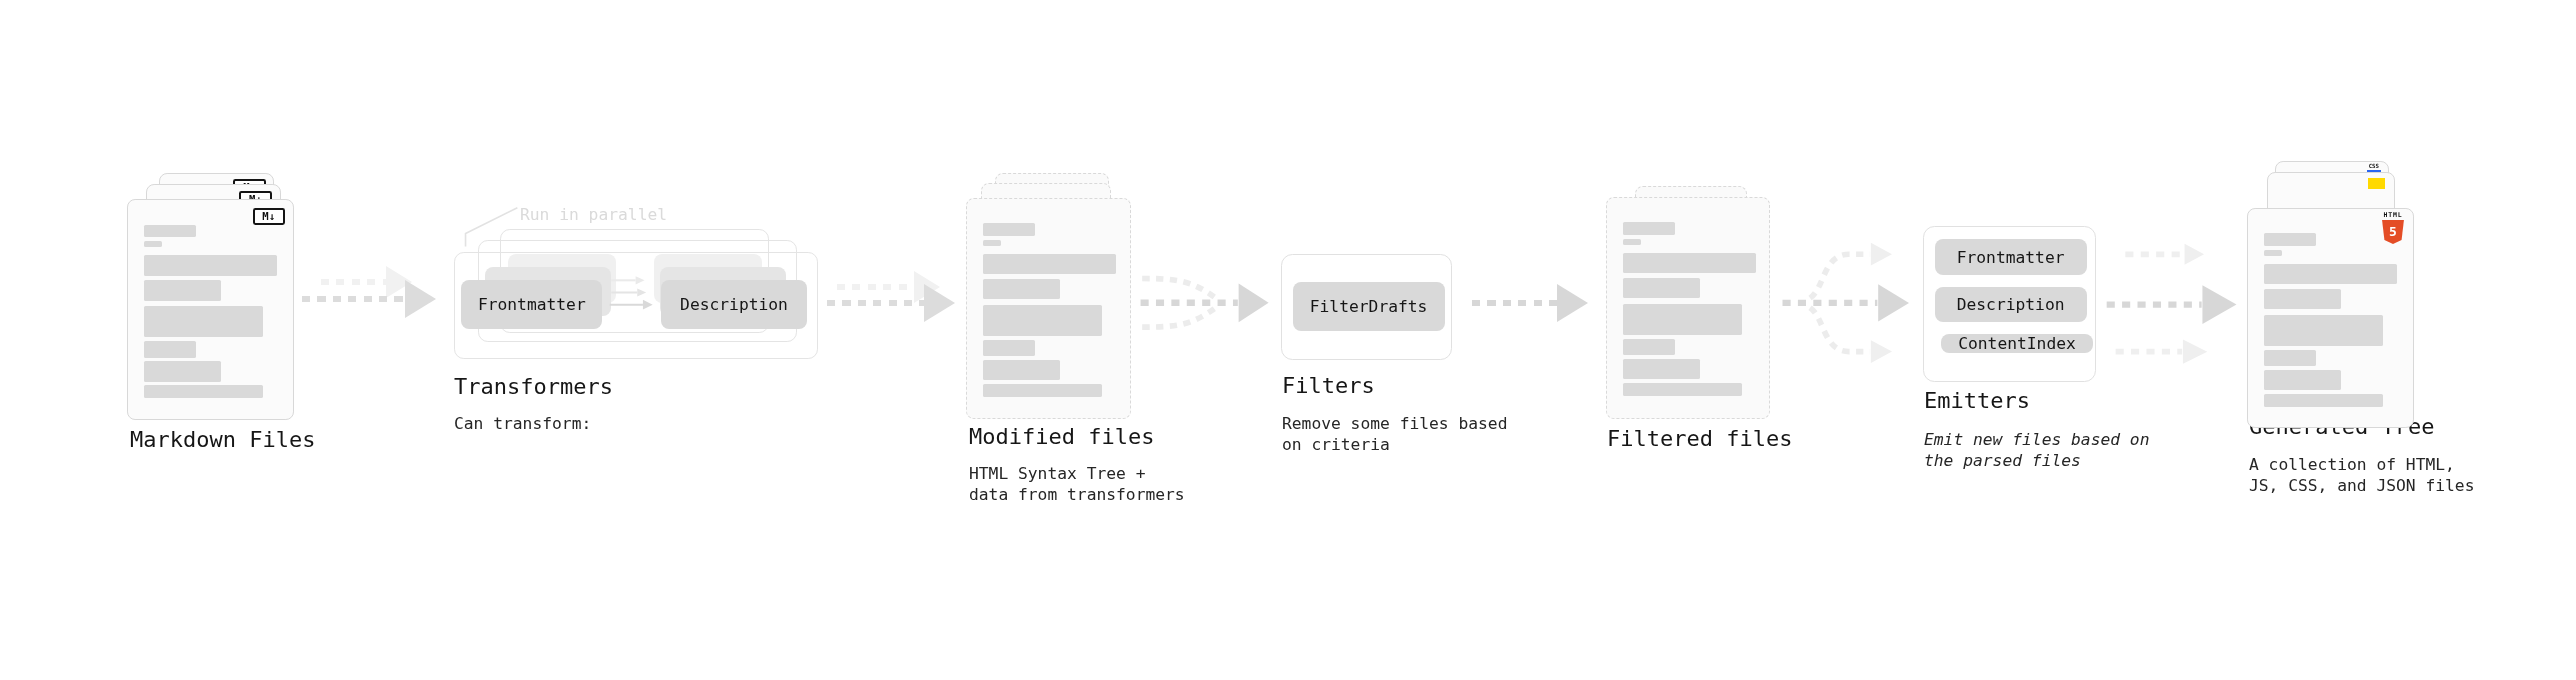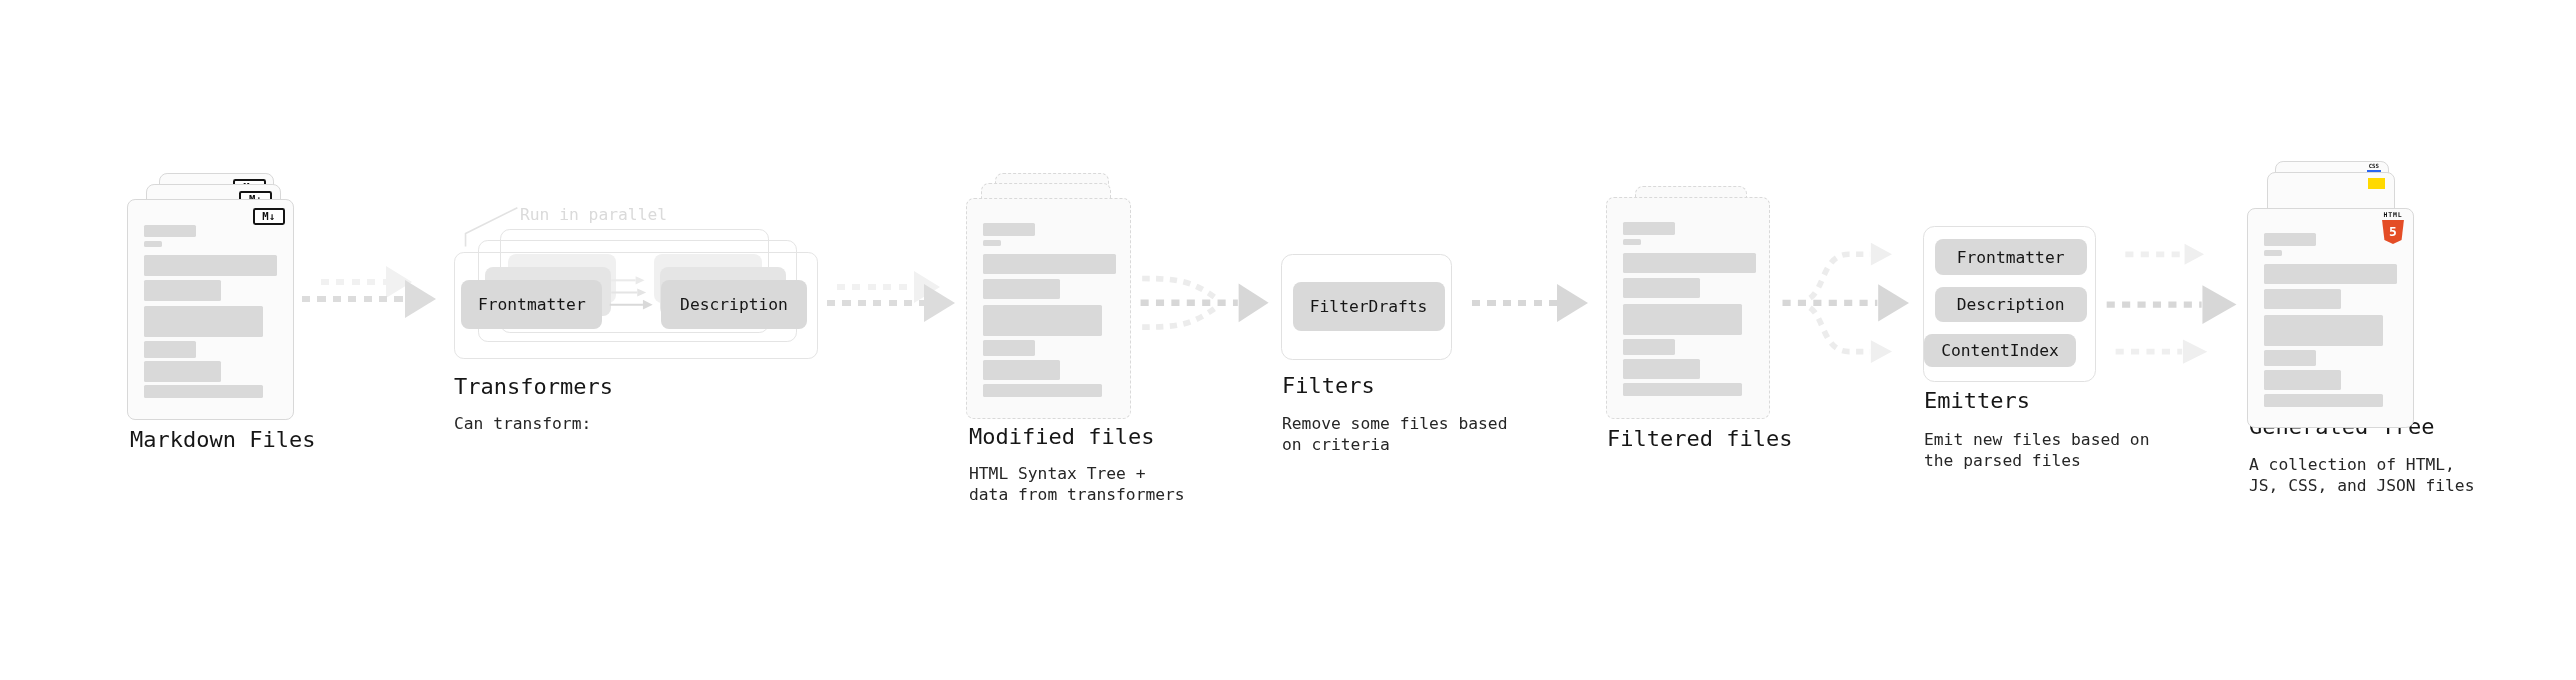--- a/index.html
+++ b/index.html
@@ -184,24 +184,24 @@
     <polygon points="117,6 117,34 143,20" fill="#efefef"></polygon>
     <path d="M42,86 C60,98 58,140 90,140 H116" fill="none" stroke="#ececec" stroke-width="7" stroke-dasharray="9 8"></path>
     <polygon points="117,126 117,154 143,140" fill="#efefef"></polygon>
     <path d="M8,80 H125" fill="none" stroke="#d7d7d7" stroke-width="8" stroke-dasharray="10 9"></path>
     <polygon points="126,57 126,103 164,80" fill="#d7d7d7"></polygon>
   </svg>
 
   <div class="panel" style="left:1923px;top:226px;width:173px;height:156px;">
     <div class="node-btn" style="left:10.6px;top:12.2px;width:152px;height:36px;">Frontmatter</div>
     <div class="node-btn" style="left:10.6px;top:60px;width:152px;height:35px;">Description</div>
-    <div class="node-btn" style="left:0;top:107px;width:152px;height:33px;">ContentIndex</div>
+    <div class="node-btn" style="left:17px;top:107px;width:152px;height:19px;">ContentIndex</div>
   </div>
   <div class="title" style="left:1924px;top:388px;">Emitters</div>
-  <div class="desc" style="left:1924px;top:429px;">
+  <div class="desc" style="left:1924px;top:429px;font-style:italic;">
     <div>Emit new files based on</div>
     <div>the parsed files</div>
   </div>
 
   <svg class="abs" style="left:2101px;top:234px;" width="142" height="138" viewBox="0 0 175 170">
     <path d="M30,25 H102" fill="none" stroke="#efefef" stroke-width="7" stroke-dasharray="10 9"></path>
     <polygon points="103,12 103,38 127,25" fill="#efefef"></polygon>
     <path d="M7,87 H124" fill="none" stroke="#d7d7d7" stroke-width="8" stroke-dasharray="10 9"></path>
     <polygon points="125,63 125,111 167,87" fill="#d7d7d7"></polygon>
     <path d="M18,145 H100" fill="none" stroke="#efefef" stroke-width="7" stroke-dasharray="10 9"></path>

